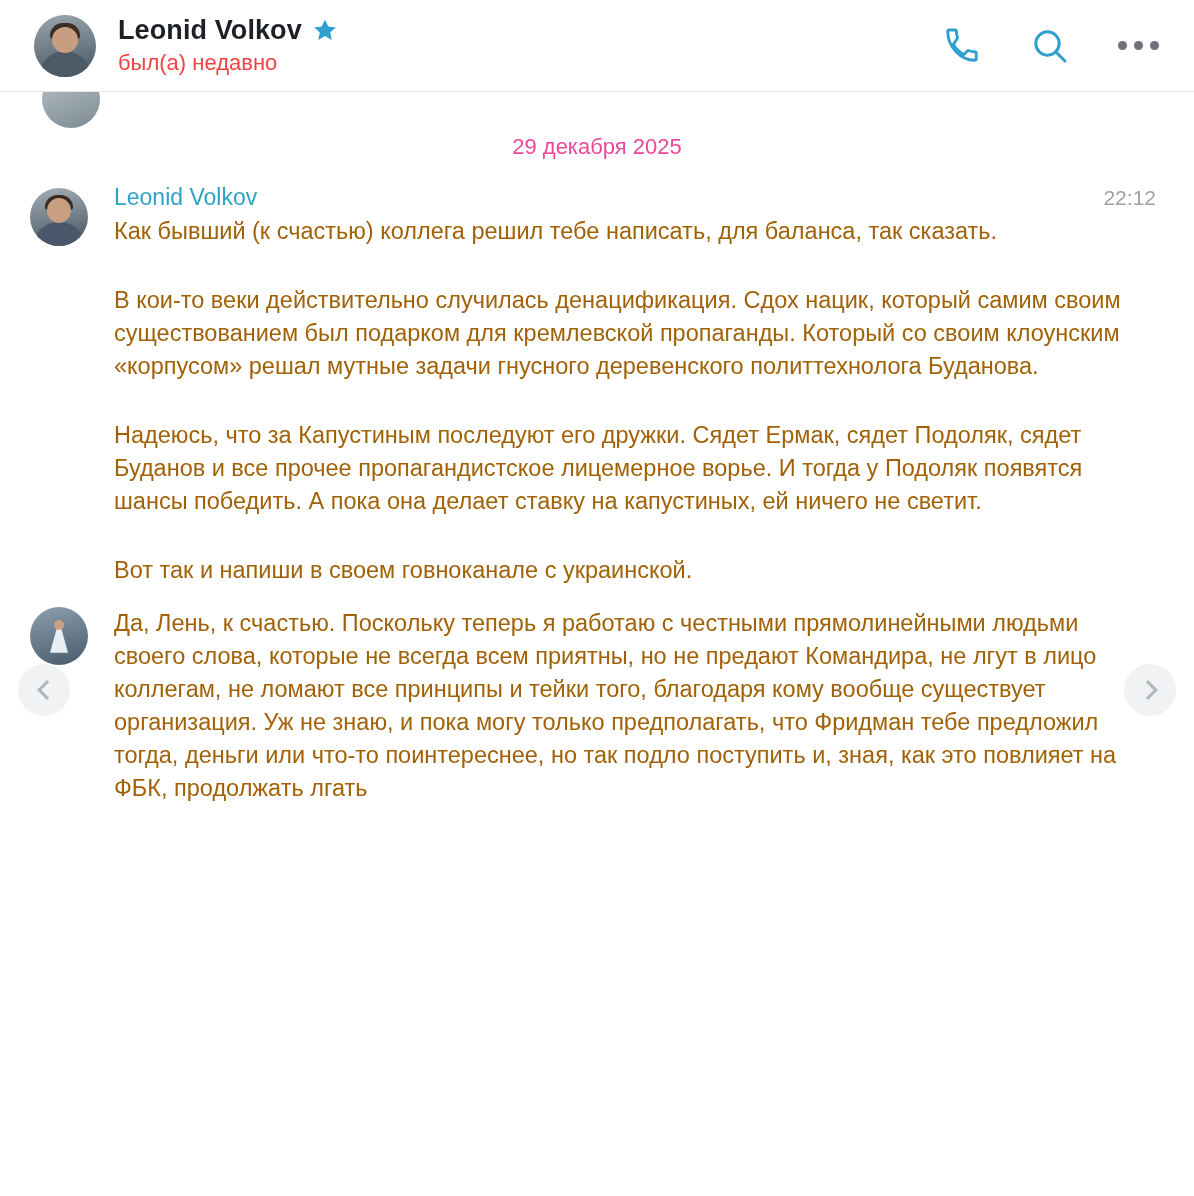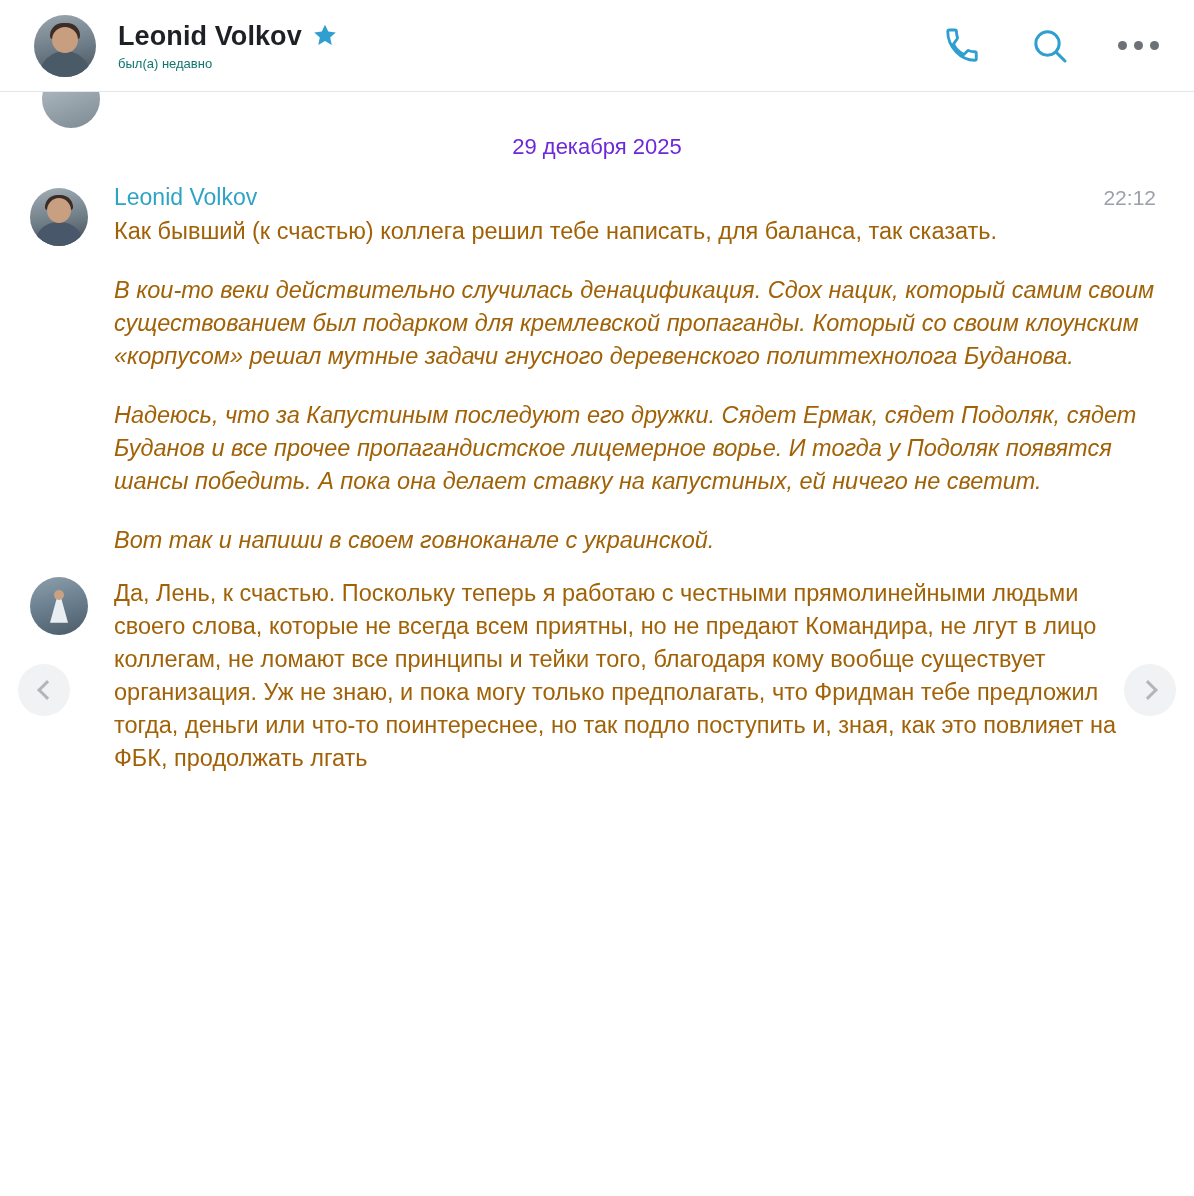--- a/index.html
+++ b/index.html
@@ -68,22 +68,22 @@
   }
   .header-title {
     font-size: 27px;
     font-weight: bold;
     color: #1d2126;
     letter-spacing: 0.1px;
     white-space: nowrap;
   }
   .verified-star { line-height: 0; }
   .header-status {
-    font-size: 13px;
-    color: #0f766e;
+    font-size: 22px;
+    color: #ef4444;
     margin-top: 4px;
   }
   .header-actions {
     display: flex;
     align-items: center;
     gap: 44px;
     margin-right: 8px;
   }
   .icon-btn {
     width: 44px; height: 44px;
@@ -115,21 +115,21 @@
   .partial-avatar {
     position: absolute;
     left: 42px; top: -22px;
     width: 58px; height: 58px;
     border-radius: 50%;
     background: linear-gradient(160deg,#b9c3ca 0%,#7d8a93 100%);
   }
   .date-divider {
     text-align: center;
     font-size: 22px;
-    color: #6d28d9;
+    color: #ec4899;
     padding-top: 42px;
     padding-bottom: 18px;
   }
 
   .message {
     display: flex;
     align-items: flex-start;
     padding: 6px 0 0 0;
     position: relative;
   }
@@ -198,21 +198,21 @@
     font-size: 21px;
     color: #9aa1a8;
   }
   .msg-text {
     font-size: 23.5px;
     line-height: 33px;
     color: #a16207;
     margin-top: 4px;
     white-space: pre-wrap;
   }
-  .msg-text.para + .msg-text.para { margin-top: 26px; font-style: italic; }
+  .msg-text.para + .msg-text.para { margin-top: 36px; }
 
   
   .nav-arrow {
     position: absolute;
     top: 572px;
     width: 52px; height: 52px;
     border-radius: 50%;
     background: #f1f2f3;
     display: flex;
     align-items: center;

